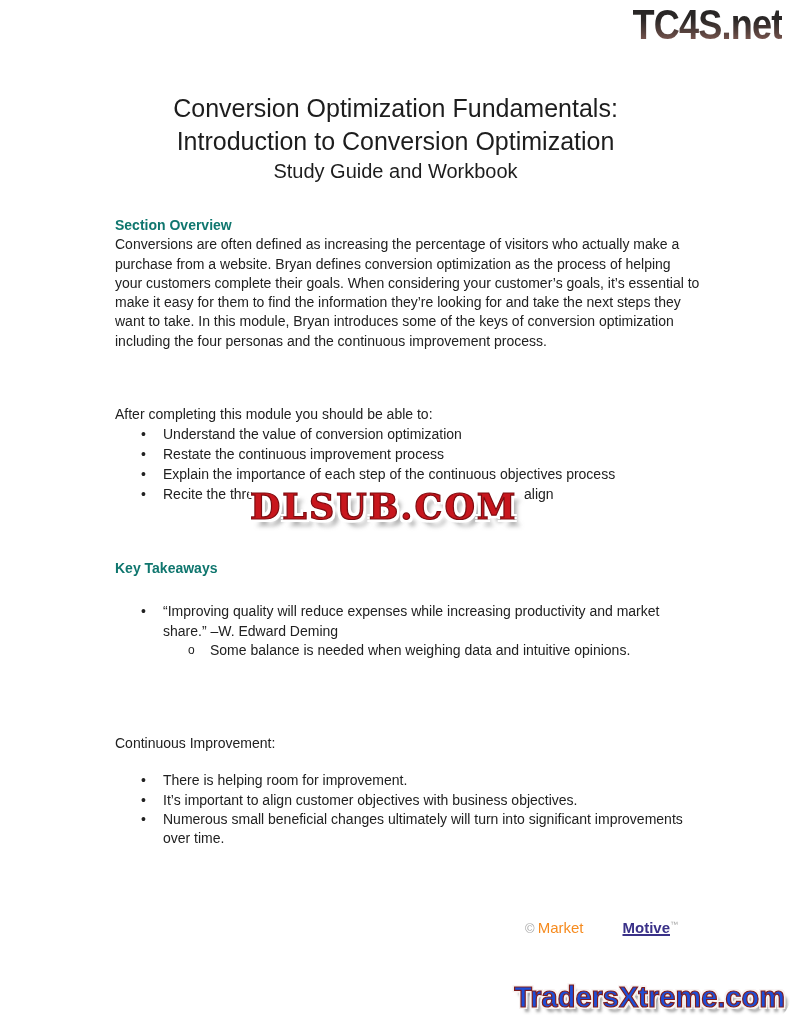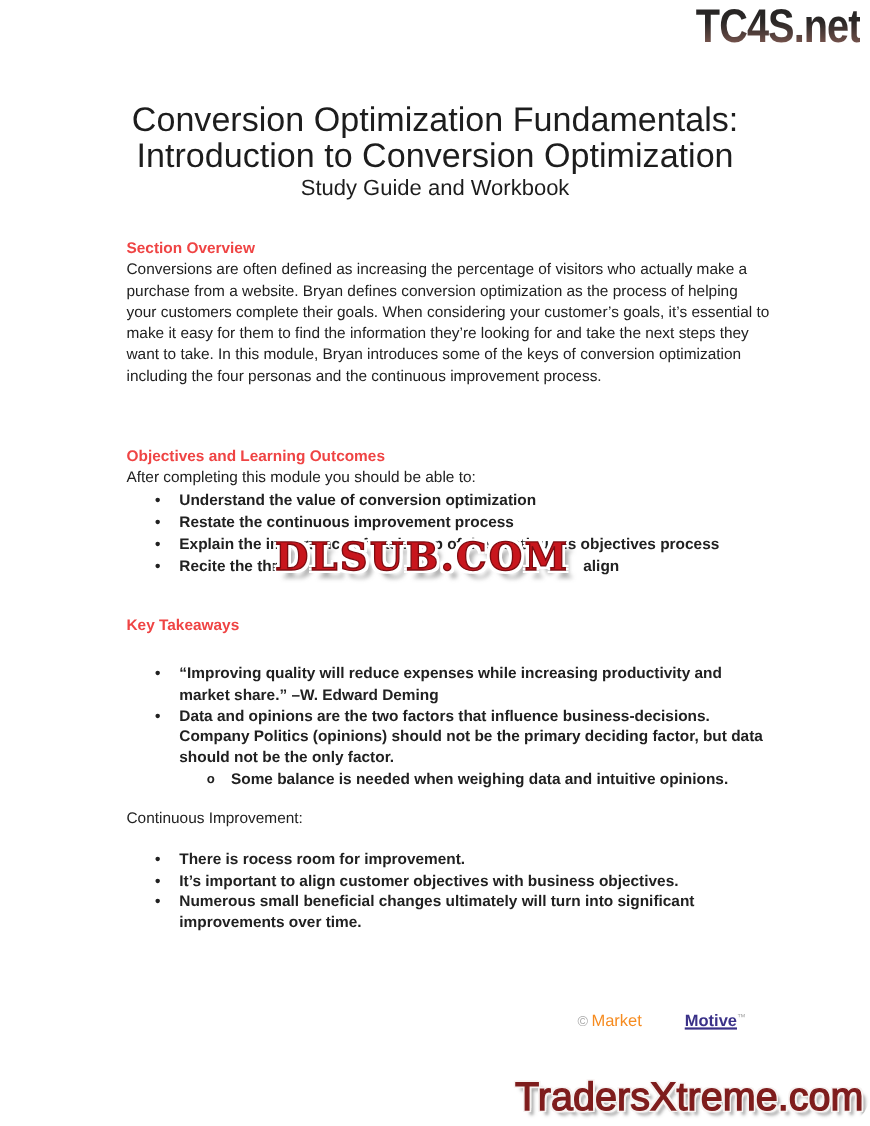--- a/index.html
+++ b/index.html
@@ -15,33 +15,33 @@
     position:absolute; top:0px; right:9px;
     font-family:"Liberation Sans", sans-serif; font-weight:bold;
     font-size:43px; line-height:48px; letter-spacing:-1px;
     transform:scaleX(.84); transform-origin:100% 0;
     background:linear-gradient(180deg,#232323 0%,#2c2827 42%,#5c4540 70%,#8d6058 92%,#9b7064 100%);
     -webkit-background-clip:text; background-clip:text; color:transparent;
   }
 
   
   .title-block { position:absolute; top:92px; left:0; right:0; text-align:center; color:#1d1d1d; }
-  .title-line { font-size:31px; line-height:33px; font-weight:normal; }
+  .title-line { font-size:25px; line-height:33px; font-weight:normal; }
   .subtitle { font-size:20px; line-height:22px; margin-top:2px; }
 
   
   .sec { position:absolute; left:115px; width:585px; }
   #sec-overview   { top:216px; }
   #sec-objectives { top:405px; }
   #sec-takeaways  { top:559px; }
   #sec-continuous { top:734px; }
-  .heading { font-weight:bold; color:#ef4444; }
+  .heading { font-weight:bold; color:#0f766e; }
 
   ul { margin:0; padding:0; list-style:none; }
-  li { position:relative; padding-left:48px; line-height:19.3px;font-weight:bold; }
+  li { position:relative; padding-left:48px; line-height:19.3px; }
   li::before { content:"\2022"; position:absolute; left:26px; top:0; }
   #sec-objectives li { line-height:20px; }
   li.sub { padding-left:95px; }
   li.sub::before { content:"o"; left:73px; font-size:12px; }
   .gap-after { margin-top:24px; }
   .gap-after-sm { margin-top:18px; }
 
   .obscured-gap { display:inline-block; width:270px; }
 
   
@@ -60,23 +60,23 @@
   
   .marketmotive { position:absolute; top:915px; right:113px; font-size:15px; line-height:20px; white-space:nowrap; }
   .mm-copy { color:#a8a8a8; font-size:13px; margin-right:3px; }
   .mm-market { color:#f68b1f;text-align:right; }
   .mm-motive { color:#3a3188; font-weight:bold; text-decoration:underline; text-decoration-thickness:2px;padding-left:39px; }
   .mm-tm { color:#a8a8a8; font-size:8px; vertical-align:super; }
 
   
   .tradersx {
     position:absolute; top:977px; right:6px;
-    font-family:"Liberation Sans", sans-serif; font-weight:normal;
-    font-size:36px; line-height:40px; letter-spacing:0px;
-    color:#7f1d1d;
+    font-family:"Liberation Sans", sans-serif; font-weight:bold;
+    font-size:29px; line-height:40px; letter-spacing:0px;
+    color:#1d4ed8;
     -webkit-text-stroke:1.2px #7e1c1c;
     text-shadow:
       -2px -2px 0 #f7f3f2, 2px -2px 0 #f7f3f2, -2px 2px 0 #f7f3f2, 2px 2px 0 #f7f3f2,
       -2px 0 0 #f7f3f2, 2px 0 0 #f7f3f2, 0 -2px 0 #f7f3f2, 0 2px 0 #f7f3f2,
       4px 5px 3px rgba(70,70,70,.5);
   }
 </style>
 </head>
 <body>
 
@@ -89,45 +89,43 @@
     <div class="title-line">Introduction to Conversion Optimization</div>
     <div class="subtitle">Study Guide and Workbook</div>
   </div>
 
   <div class="sec" id="sec-overview">
     <div class="heading">Section Overview</div>
     <div>Conversions are often defined as increasing the percentage of visitors who actually make a purchase from a website. Bryan defines conversion optimization as the process of helping your customers complete their goals. When considering your customer’s goals, it’s essential to make it easy for them to find the information they’re looking for and take the next steps they want to take. In this module, Bryan introduces some of the keys of conversion optimization including the four personas and the continuous improvement process.</div>
   </div>
 
   <div class="sec" id="sec-objectives">
-    <div class="heading">Objectives and Learning Outcomes</div>
     <div>After completing this module you should be able to:</div>
     <ul>
       <li>Understand the value of conversion optimization</li>
       <li>Restate the continuous improvement process</li>
       <li>Explain the importance of each step of the continuous objectives process</li>
       <li><span>Recite the thre</span><span class="obscured-gap"></span><span>align</span></li>
     </ul>
   </div>
 
   <div class="dlsub">DLSUB.COM</div>
 
   <div class="sec" id="sec-takeaways">
     <div class="heading">Key Takeaways</div>
     <ul class="gap-after">
       <li>“Improving quality will reduce expenses while increasing productivity and market share.” –W. Edward Deming</li>
-      <li>Data and opinions are the two factors that influence business-decisions. Company Politics (opinions) should not be the primary deciding factor, but data should not be the only factor.</li>
       <li class="sub">Some balance is needed when weighing data and intuitive opinions.</li>
     </ul>
   </div>
 
   <div class="sec" id="sec-continuous">
     <div>Continuous Improvement:</div>
     <ul class="gap-after-sm">
-      <li>There is rocess room for improvement.</li>
+      <li>There is helping room for improvement.</li>
       <li>It’s important to align customer objectives with business objectives.</li>
       <li>Numerous small beneficial changes ultimately will turn into significant improvements over time.</li>
     </ul>
   </div>
 
   <div class="marketmotive"><span class="mm-copy">©</span><span class="mm-market">Market</span><span class="mm-motive">Motive</span><span class="mm-tm">™</span></div>
 
   <div class="tradersx">TradersXtreme.com</div>
 
 </div>

